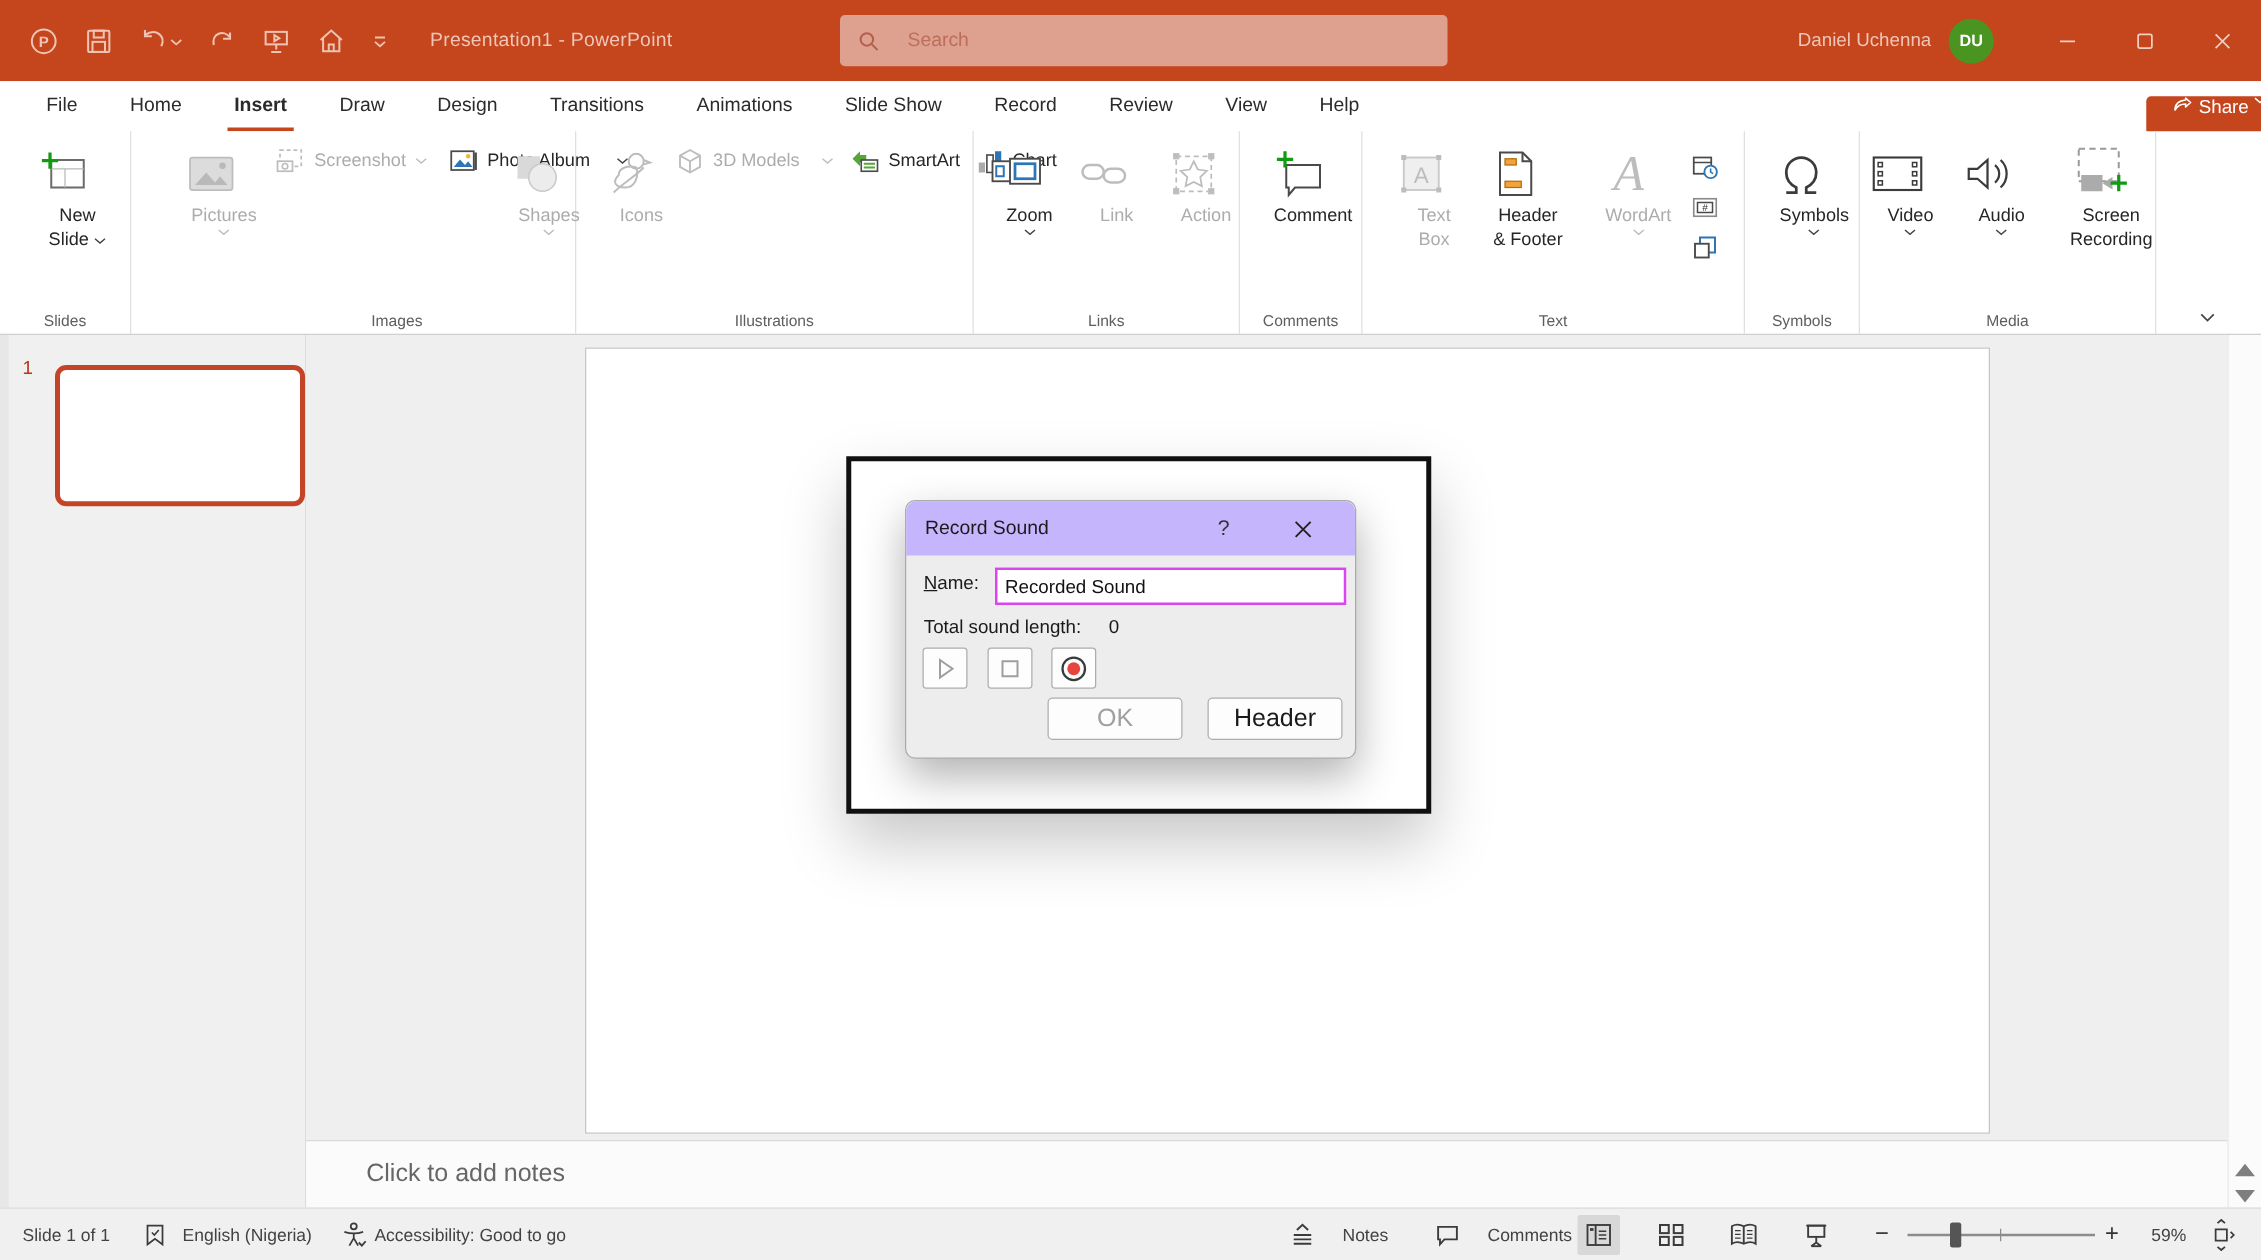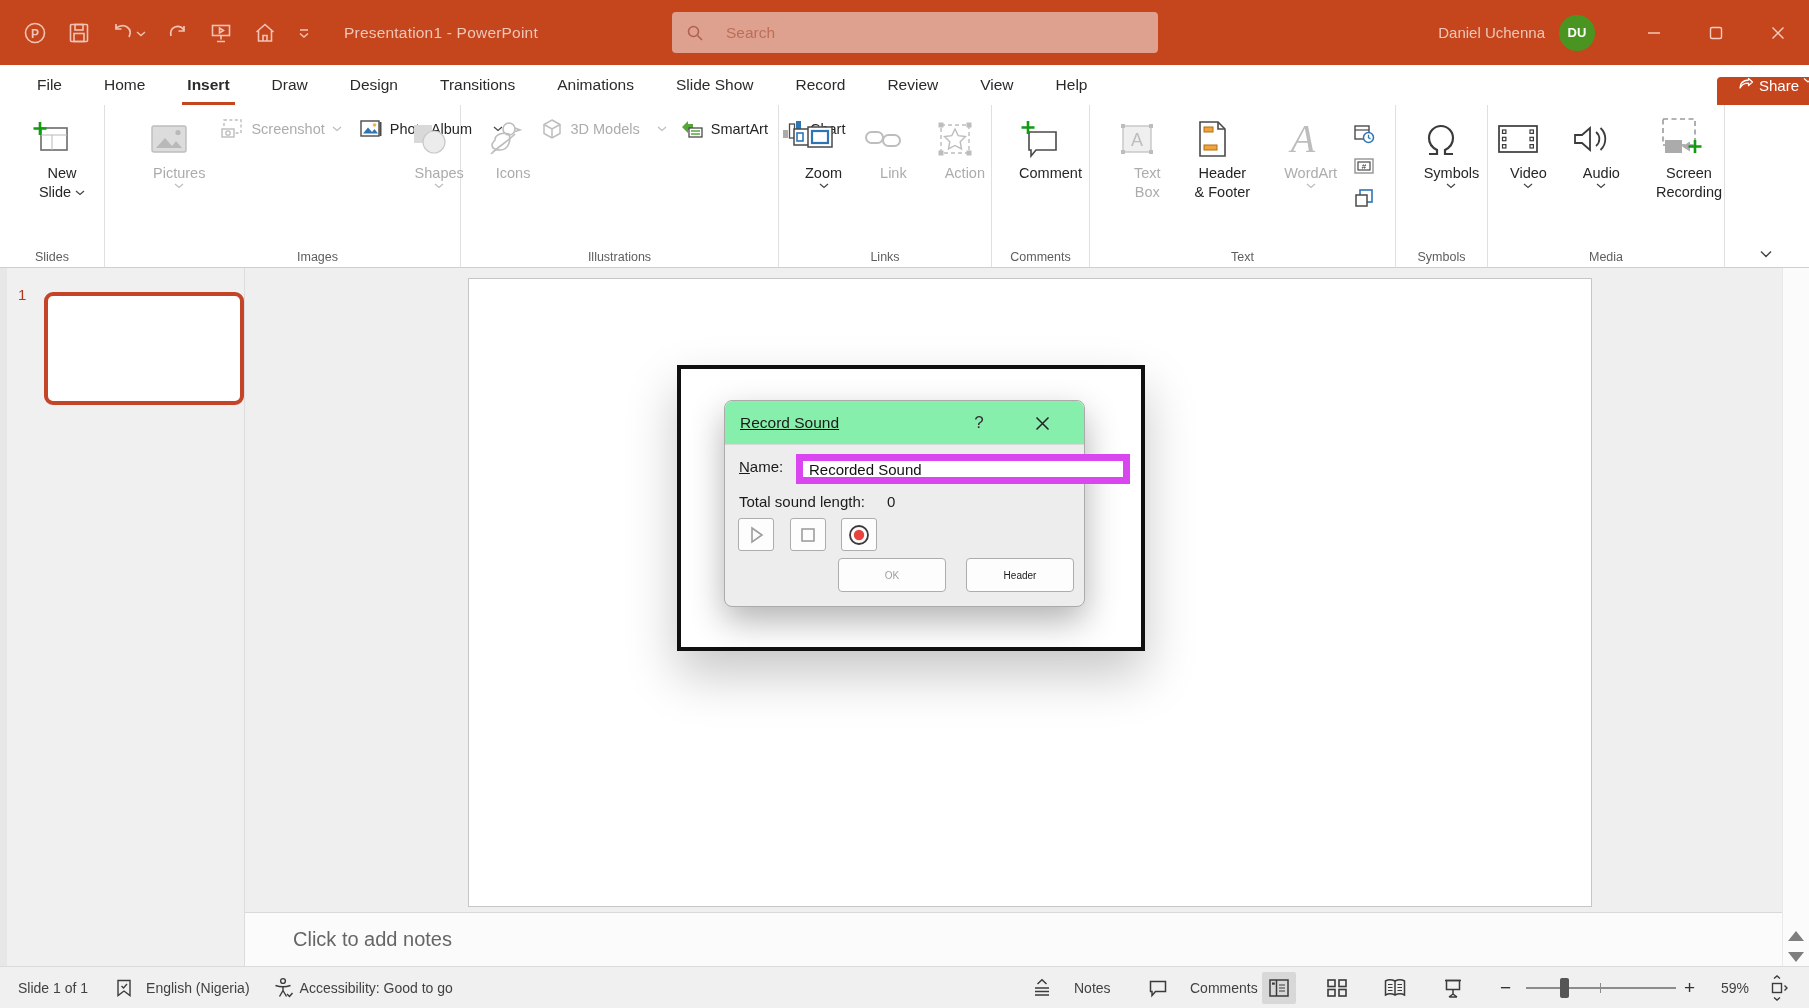--- a/index.html
+++ b/index.html
@@ -61,35 +61,35 @@
            border:4px solid #C34427; border-radius:9px; }
   .canvas { position:absolute; left:245px; top:268px; width:1564px; height:644px; background:#EFEFEF; }
   .slide { position:absolute; left:468px; top:278px; width:1124px; height:629px; background:#fff;
            border:1px solid #C6C6C6; }
   .frame { position:absolute; left:677px; top:365px; width:468px; height:286px; background:#fff;
            border:4px solid #101010; box-shadow:0 24px 48px rgba(0,0,0,.22); }
 
   
   .dlg { position:absolute; left:724px; top:400px; width:361px; height:207px; background:#EDEDED;
          border:1px solid #ABABAB; border-radius:8px; box-shadow:0 14px 34px rgba(0,0,0,.3); }
-  .dlg-title { height:44px; background:#86efac; border-radius:8px 8px 0 0; border-bottom:1px solid #D9D9D9;
-               display:flex; align-items:center;text-decoration:underline; }
+  .dlg-title { height:44px; background:#c4b5fd; border-radius:8px 8px 0 0; border-bottom:1px solid #D9D9D9;
+               display:flex; align-items:center; }
   .dlg-title .t { font-size:15.5px; color:#1a1a1a; margin-left:15px; flex:0 0 auto; }
   .dlg-help { position:absolute; left:240px; top:0; width:28px; height:44px; display:flex; align-items:center;
               justify-content:center; color:#333; font-size:17px; }
   .dlg-close { position:absolute; left:300px; top:0; width:34px; height:44px; display:flex; align-items:center; justify-content:center; }
   .dlg-row1 { position:absolute; left:14px; top:57px; font-size:15px; color:#1a1a1a; }
-  .dlg-input { position:absolute; left:71px; top:53px; width:334px; height:30px; border:7px solid #d946ef;
+  .dlg-input { position:absolute; left:71px; top:53px; width:281px; height:30px; border:2px solid #d946ef;
                background:#fff; font-size:15px; padding:0 6px; font-family:"Liberation Sans",sans-serif; color:#111; }
   .dlg-row2 { position:absolute; left:14px; top:92px; font-size:15px; color:#1a1a1a; }
   .dlg-len { position:absolute; left:162px; top:92px; font-size:15px; color:#1a1a1a; }
   .tbtn { position:absolute; top:117px; width:36px; height:33px; background:#FDFDFD; border:1px solid #ADADAD;
           border-radius:3px; display:flex; align-items:center; justify-content:center; }
   .dbtn { position:absolute; top:157px; width:108px; height:34px; background:#FDFDFD; border:1px solid #ADADAD;
-          border-radius:4px; font-size:10px; display:flex; align-items:center; justify-content:center; }
+          border-radius:4px; font-size:20px; display:flex; align-items:center; justify-content:center; }
 
   
   .notesbar { position:absolute; left:245px; top:912px; width:1564px; height:54px; background:#FBFBFB;
               border-top:1px solid #D9D9D9; display:flex; align-items:center; }
   .notesbar span { margin-left:48px; color:#666; font-size:20px; }
   .vscroll { position:absolute; left:1782px; top:268px; width:27px; height:698px; background:#FBFBFB;
              border-left:1px solid #E9E9E9; }
   .sarrow { position:absolute; left:2px; width:22px; height:17px; display:flex; align-items:center; justify-content:center; }
   .statusbar { position:absolute; left:0; top:966px; width:1809px; height:42px; background:#F0F0F0;
                border-top:1px solid #DADADA; font-size:14px; color:#424242; }

